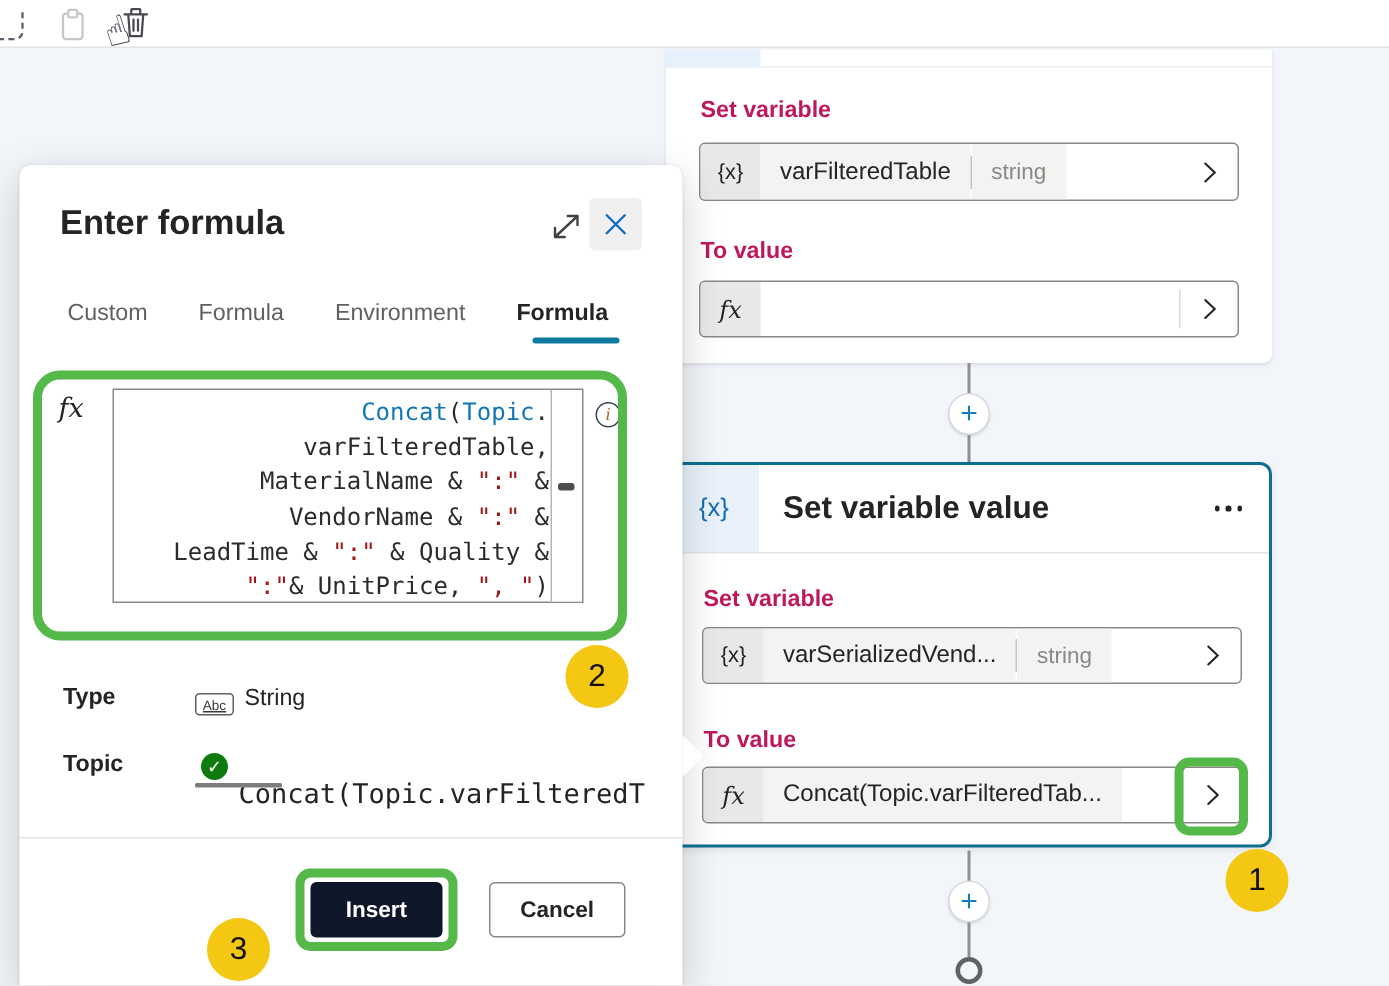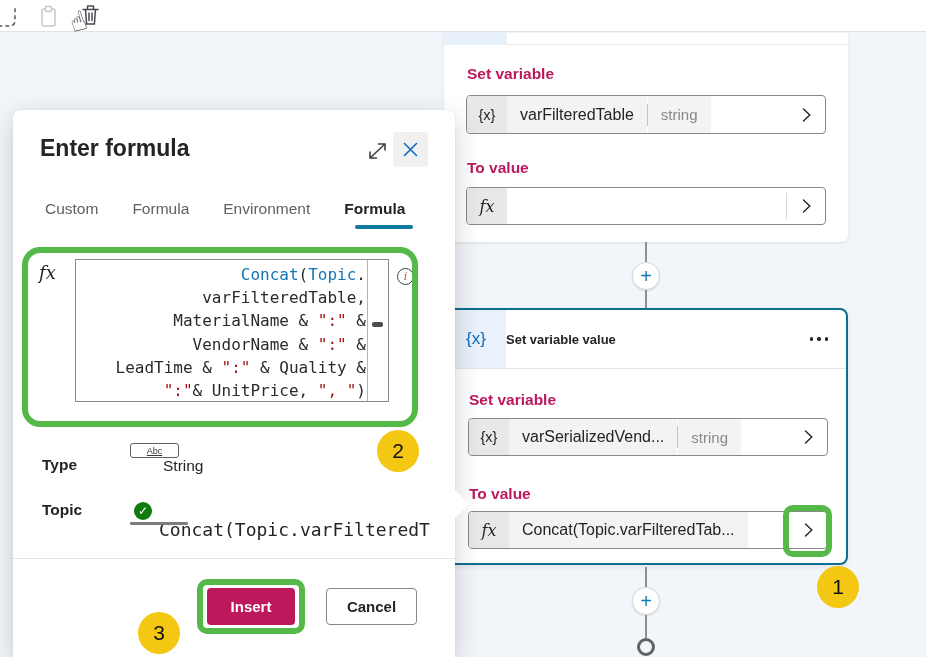--- a/index.html
+++ b/index.html
@@ -26,21 +26,21 @@
   .fspace { flex:1; }
   .chevsep { width:1px; height:26px; background:#d8d8d8; flex:none; }
   .chevcell { width:38px; flex:none; display:flex; align-items:center; justify-content:center; align-self:stretch; cursor:pointer; }
   .connector { position:absolute; width:2px; background:#8f8f8f; left:645px; }
   .plusbtn { position:absolute; left:632px; width:28px; height:28px; background:#fff; border:1px solid #d5dade; border-radius:50%; box-shadow:0 1px 2px rgba(0,0,0,.12); display:flex; align-items:center; justify-content:center; font-size:20px; line-height:1; color:#0f7cb5; cursor:pointer; }
   .endring { position:absolute; left:637px; top:638px; width:18px; height:18px; border:3px solid #5f6368; border-radius:50%; background:#f2f5f9; }
   
   .node { position:absolute; left:444px; top:308px; width:404px; height:257px; background:#fff; border:2px solid #0c6f8f; border-radius:8px; box-shadow:0 2px 6px rgba(0,0,0,.08); }
   .node-header { height:59px; display:flex; align-items:center; border-bottom:1px solid #e5e5e5; }
   .node-icon-cell { width:60px; align-self:stretch; background:#e9f1fb; display:flex; align-items:center; justify-content:center; font-size:17px; color:#0f6cbd; border-radius:5px 0 0 0; }
-  .node-title { flex:1; font-size:13px; font-weight:600; color:#242424; }
+  .node-title { flex:1; padding-left:16px; font-size:21px; font-weight:600; color:#242424; }
   .more { display:flex; gap:4px; padding-right:18px; cursor:pointer; }
   .more i { width:3.5px; height:3.5px; background:#242424; border-radius:50%; }
   
   .dialog { position:absolute; left:13px; top:110px; width:442px; height:547px; background:#fff; border-radius:8px 8px 0 0; box-shadow:0 8px 28px rgba(0,0,0,.18), 0 0 2px rgba(0,0,0,.10); z-index:20; }
   .beak { position:absolute; right:-14px; top:380px; width:0; height:0; border-top:14px solid transparent; border-bottom:14px solid transparent; border-left:14px solid #fff; }
   .dlg-title { position:absolute; left:27px; top:25px; font-size:23px; font-weight:600; color:#242424; }
   .icon-expand { position:absolute; left:354px; top:32px; cursor:pointer; }
   .btn-close { position:absolute; left:380px; top:22px; width:35px; height:35px; background:#f0f0f0; border-radius:4px; display:flex; align-items:center; justify-content:center; cursor:pointer; }
   .tabs { position:absolute; left:32px; top:90px; display:flex; gap:34px; font-size:15.5px; color:#616161; }
   .tab { cursor:pointer; }
@@ -51,27 +51,27 @@
   .gb-insert { left:184px; top:469px; width:108px; height:55px; border-radius:10px; }
   .gb-chev { position:absolute; left:783px; top:505px; width:49px; height:52px; border:6px solid #55b94a; border-radius:10px; z-index:15; pointer-events:none; }
   .fx-label { position:absolute; left:26px; top:152px; font-family:"DejaVu Serif", serif; font-style:italic; font-size:18px; color:#242424; }
   .formula-box { position:absolute; left:62px; top:149px; width:314px; height:143px; border:1px solid #8a8886; background:#fff; }
   .formula-code { position:absolute; left:8px; top:3px; right:22px; bottom:0; font-family:"DejaVu Sans Mono", monospace; font-size:16px; line-height:23.2px; white-space:pre; overflow:hidden; color:#2b2b2b;text-align:right; }
   .tok-fn { color:#1076b5; } .tok-str { color:#a31515; } .tok-pl { color:#2b2b2b; }
   .scrolltrack { position:absolute; right:0; top:0; bottom:0; width:21px; border-left:1px solid #b5b5b5; background:#fff; }
   .scrollthumb { position:absolute; left:4px; top:62px; width:11px; height:5px; background:#4d4d4d; border-radius:2px; }
   .icon-info { position:absolute; left:384px; top:158px; width:17px; height:17px; border:1.5px solid #3a4452; border-radius:50%; display:flex; align-items:center; justify-content:center; font-family:"DejaVu Serif", serif; font-style:italic; font-size:11px; color:#b0681f; cursor:pointer; }
   .row-label { position:absolute; left:29px; font-size:15.5px; font-weight:700; }
-  .abc-icon { position:absolute; left:117px; top:333px; width:49px; height:15px; border:1px solid #5f5f5f; border-radius:3px; font-size:9px; display:flex; align-items:center; justify-content:center; color:#3a3a3a;text-decoration:underline; }
+  .abc-icon { position:absolute; left:117px; top:352px; width:26px; height:15px; border:1px solid #5f5f5f; border-radius:3px; font-size:9px; display:flex; align-items:center; justify-content:center; color:#3a3a3a;text-decoration:underline; }
   .type-value { position:absolute; left:150px; top:347px; font-size:15.5px; }
   .check-icon { position:absolute; left:121px; top:392px; width:18px; height:18px; background:#0f7b0f; border-radius:50%; color:#fff; font-size:12px; display:flex; align-items:center; justify-content:center; }
   .output-value { position:absolute; left:146px; top:409px; width:294px; overflow:hidden; white-space:nowrap; font-family:"DejaVu Sans Mono", monospace; font-size:18px; color:#242424; }
   .out-underline { position:absolute; left:117px; top:412px; width:58px; height:3px; background:#7c7c7c; border-radius:1px; }
   .dlg-divider { position:absolute; left:0; top:448px; width:442px; height:1px; background:#e4e4e4; }
-  .btn-insert { position:absolute; left:194px; top:478px; width:88px; height:37px; background:#be185d; border:none; border-radius:4px; color:#fff; font-size:15px; font-weight:700; font-family:"Liberation Sans", sans-serif; cursor:pointer; }
+  .btn-insert { position:absolute; left:194px; top:478px; width:88px; height:37px; background:#0f172a; border:none; border-radius:4px; color:#fff; font-size:15px; font-weight:700; font-family:"Liberation Sans", sans-serif; cursor:pointer; }
   .btn-cancel { position:absolute; left:313px; top:478px; width:91px; height:37px; background:#fff; border:1px solid #8a8886; border-radius:4px; color:#242424; font-size:15px; font-weight:600; font-family:"Liberation Sans", sans-serif; cursor:pointer; }
   
   .badge { position:absolute; width:42px; height:42px; border-radius:50%; background:#f4c712; color:#111; font-size:21px; display:flex; align-items:center; justify-content:center; z-index:30; }
   .b1 { left:817px; top:566px; } .b2 { left:377px; top:430px; z-index:25; } .b3 { left:138px; top:612px; }
   svg { display:block; }
 </style>
 </head>
 <body>
 
 <div class="screen">

